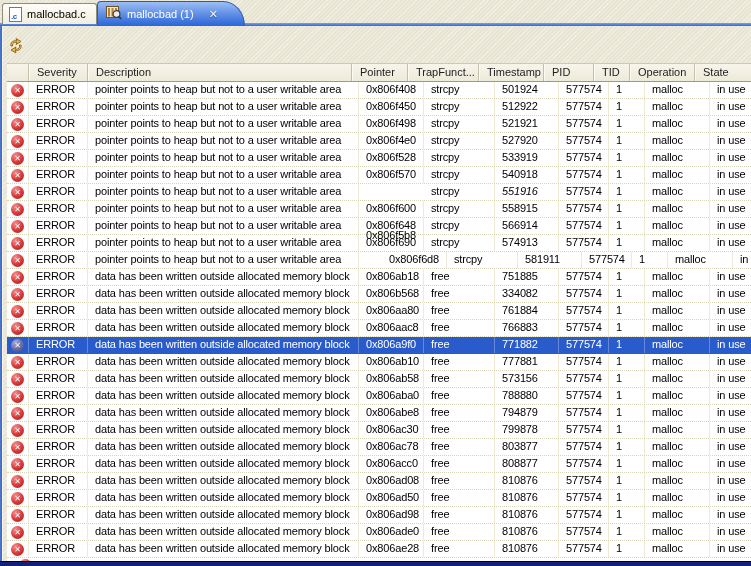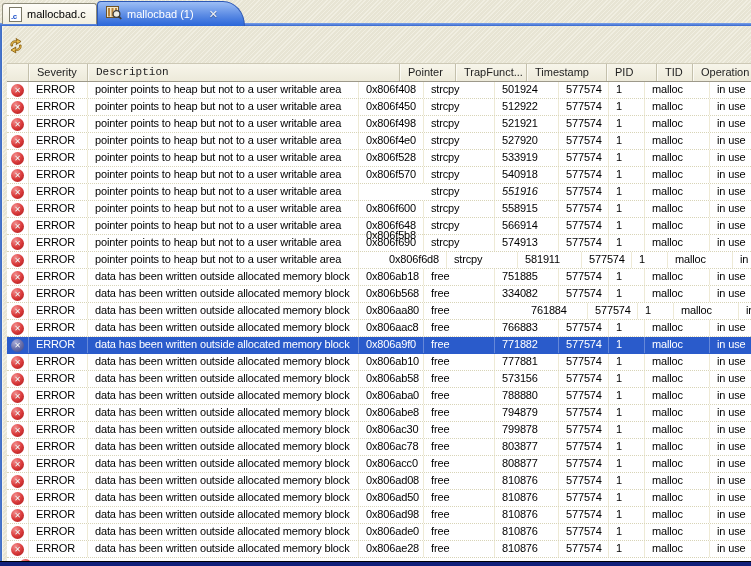--- a/index.html
+++ b/index.html
@@ -121,24 +121,24 @@
     <svg width="19" height="18" viewBox="0 0 19 18">
       <path d="M4,9 C3,5 7,3 10,4 L9,1.5 L14,4.5 L9,7.5 L10,5.5 C7.5,4.8 5,6 5.5,9 Z" fill="#EEC04C" stroke="#8A6114" stroke-width="0.9"></path>
       <path d="M14,8 C15,12 11,14.5 8,13.5 L9,16 L4,13 L9,10 L8,12 C10.5,12.7 13,11.5 12.5,8 Z" fill="#EEC04C" stroke="#8A6114" stroke-width="0.9"></path>
     </svg>
   </div>
 
   <div class="table">
     <div class="hrow" id="thead">
         <div class="hcell" style="width: 22px;"></div>
         <div class="hcell" style="width: 59px;">Severity</div>
-        <div class="hcell" style="width: 312px; font-family: Liberation Mono, monospace;">Description</div>
+        <div class="hcell" style="width: 264px;">Description</div>
         <div class="hcell" style="width: 56px;">Pointer</div>
         <div class="hcell" style="width: 71px;">TrapFunct...</div>
-        <div class="hcell" style="width: 80px;">Timestamp</div>
+        <div class="hcell" style="width: 65px;">Timestamp</div>
         <div class="hcell" style="width: 50px;">PID</div>
         <div class="hcell" style="width: 36px;">TID</div>
         <div class="hcell" style="width: 65px;">Operation</div>
         <div class="hcell" style="width: 41px;">State</div>
       </div>
     <div id="tbody">
         <div class="trow">
           <div class="cell icon-cell" style="width: 22px;">
             <span class="errico">✕</span>
           </div>
@@ -321,21 +321,21 @@
           <div class="cell" style="width: 41px;">in use</div>
         </div>
         <div class="trow">
           <div class="cell icon-cell" style="width: 22px;">
             <span class="errico">✕</span>
           </div>
           <div class="cell" style="width: 59px;">ERROR</div>
           <div class="cell" style="width: 271px;">data has been written outside allocated memory block</div>
           <div class="cell" style="width: 65px;">0x806aa80</div>
           <div class="cell" style="width: 71px;">free</div>
-          <div class="cell" style="width: 64px; margin-left: 29px;">761884</div>
+          <div class="cell" style="width: 64px;">761884</div>
           <div class="cell" style="width: 50px;">577574</div>
           <div class="cell" style="width: 36px;">1</div>
           <div class="cell" style="width: 65px;">malloc</div>
           <div class="cell" style="width: 41px;">in use</div>
         </div>
         <div class="trow">
           <div class="cell icon-cell" style="width: 22px;">
             <span class="errico">✕</span>
           </div>
           <div class="cell" style="width: 59px;">ERROR</div>

